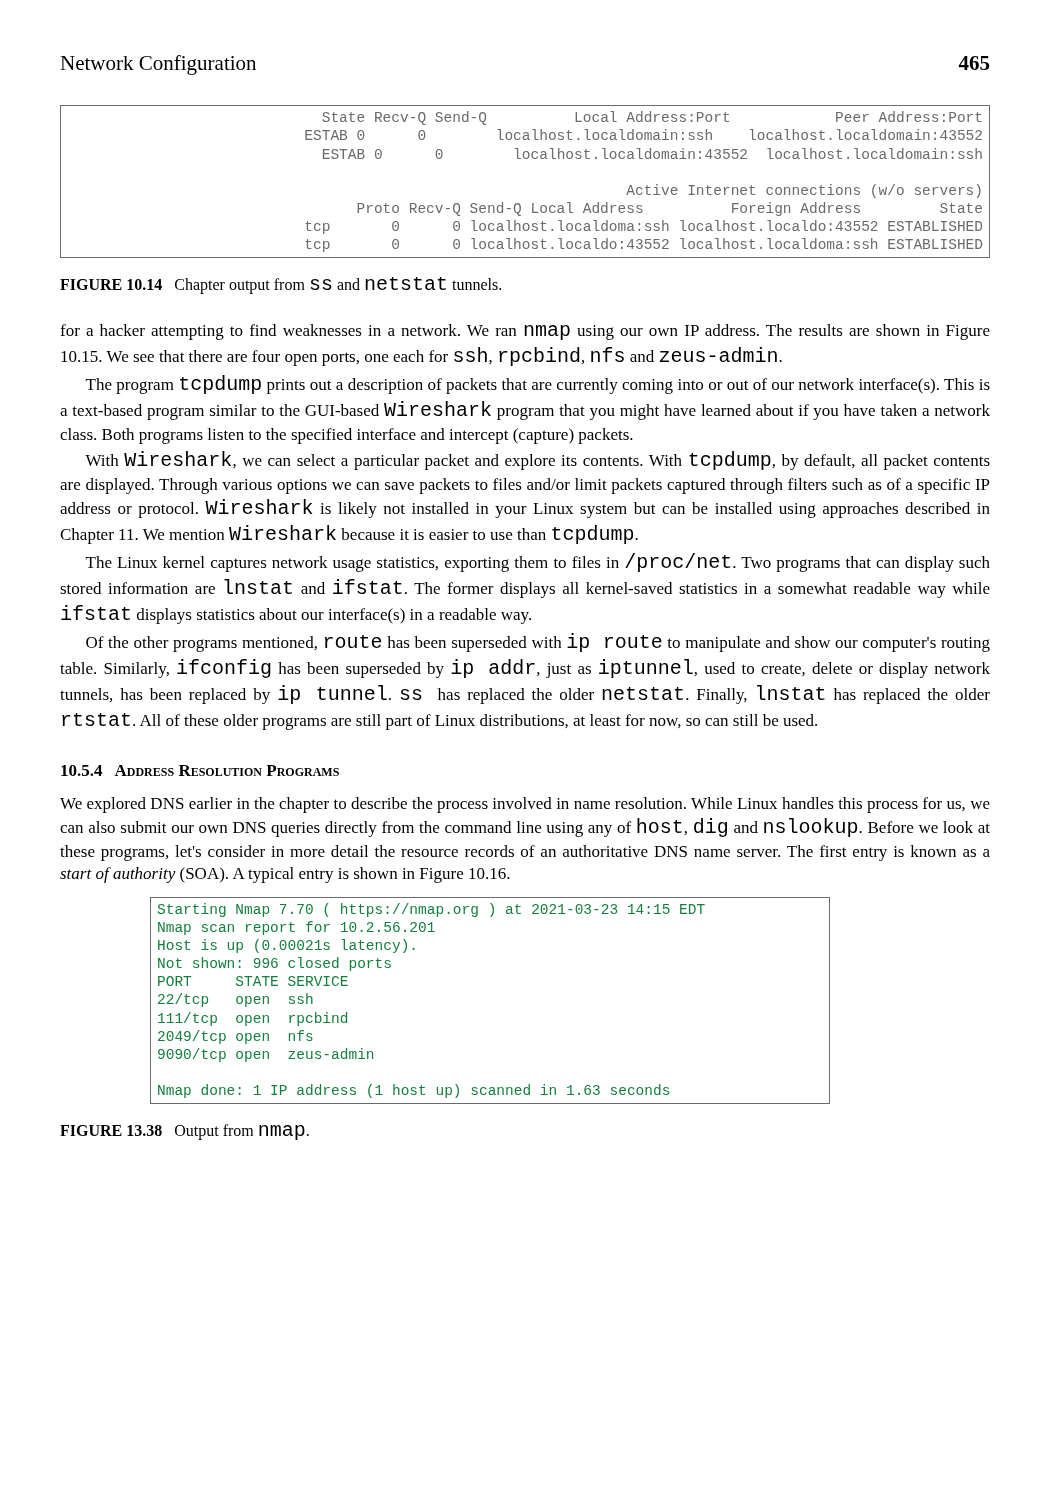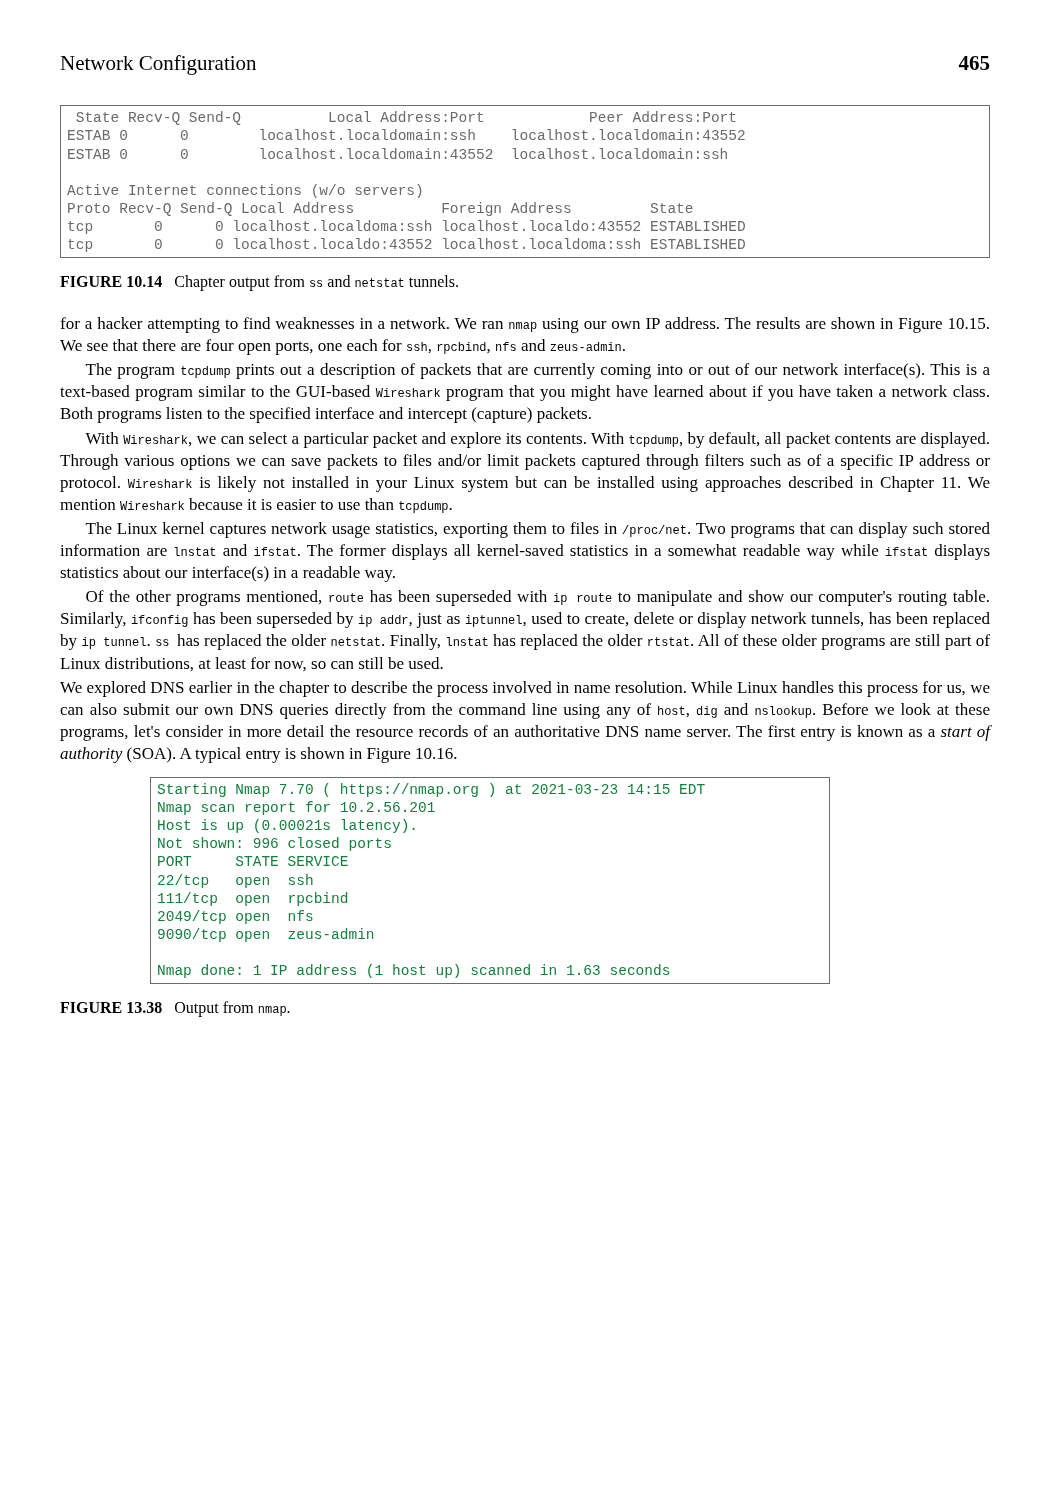--- a/index.html
+++ b/index.html
@@ -25,20 +25,21 @@
     font-family: "Courier New", Courier, monospace;
     font-size: 14.5px;
     line-height: 1.25;
     color: #6a6a6a;
     white-space: pre;
     margin-bottom: 14px;
     overflow: hidden;
   }
   .terminal-box.wide {
     margin-left: 0;
+    text-align: right;
   }
   .terminal-box.nmap {
     margin-left: 90px;
     margin-right: 160px;
     margin-top: 12px;
     margin-bottom: 14px;
     color: #15803d;
   }
   .fig-caption {
     font-size: 16px;
@@ -49,21 +50,21 @@
   }
   .body-text p {
     margin: 0 0 2px 0;
     text-align: justify;
   }
   .body-text p.indent {
     text-indent: 1.5em;
   }
   .mono {
     font-family: "Courier New", Courier, monospace;
-    font-size: 12px;
+    font-size: 20px;
   }
   .section-head {
     font-weight: bold;
     font-size: 17px;
     margin-top: 26px;
     margin-bottom: 10px;
   }
   .section-head .num {
     margin-right: 12px;
   }
@@ -98,20 +99,23 @@
 <p><span>for a hacker attempting to find weaknesses in a network. We ran </span><span class="mono">nmap</span><span> using our own IP address. The results are shown in Figure 10.15. We see that there are four open ports, one each for </span><span class="mono">ssh</span><span>, </span><span class="mono">rpcbind</span><span>, </span><span class="mono">nfs</span><span> and </span><span class="mono">zeus-admin</span><span>.</span></p>
 
 <p class="indent"><span>The program </span><span class="mono">tcpdump</span><span> prints out a description of packets that are currently coming into or out of our network interface(s). This is a text-based program similar to the GUI-based </span><span class="mono">Wireshark</span><span> program that you might have learned about if you have taken a network class. Both programs listen to the specified interface and intercept (capture) packets.</span></p>
 
 <p class="indent"><span>With </span><span class="mono">Wireshark</span><span>, we can select a particular packet and explore its contents. With </span><span class="mono">tcpdump</span><span>, by default, all packet contents are displayed. Through various options we can save packets to files and/or limit packets captured through filters such as of a specific IP address or protocol. </span><span class="mono">Wireshark</span><span> is likely not installed in your Linux system but can be installed using approaches described in Chapter 11. We mention </span><span class="mono">Wireshark</span><span> because it is easier to use than </span><span class="mono">tcpdump</span><span>.</span></p>
 
 <p class="indent"><span>The Linux kernel captures network usage statistics, exporting them to files in </span><span class="mono">/proc/net</span><span>. Two programs that can display such stored information are </span><span class="mono">lnstat</span><span> and </span><span class="mono">ifstat</span><span>. The former displays all kernel-saved statistics in a somewhat readable way while </span><span class="mono">ifstat</span><span> displays statistics about our interface(s) in a readable way.</span></p>
 
 <p class="indent"><span>Of the other programs mentioned, </span><span class="mono">route</span><span> has been superseded with </span><span class="mono">ip  route</span><span> to manipulate and show our computer's routing table. Similarly, </span><span class="mono">ifconfig</span><span> has been superseded by </span><span class="mono">ip  addr</span><span>, just as </span><span class="mono">iptunnel</span><span>, used to create, delete or display network tunnels, has been replaced by </span><span class="mono">ip tunnel</span><span>. </span><span class="mono">ss </span><span> has replaced the older </span><span class="mono">netstat</span><span>. Finally, </span><span class="mono">lnstat</span><span> has replaced the older </span><span class="mono">rtstat</span><span>. All of these older programs are still part of Linux distributions, at least for now, so can still be used.</span></p>
 
+<div class="section-head">
+  <span class="num">10.5.4</span><span class="title">Address Resolution Programs</span>
+</div>
 
 <p><span>We explored DNS earlier in the chapter to describe the process involved in name resolution. While Linux handles this process for us, we can also submit our own DNS queries directly from the command line using any of </span><span class="mono">host</span><span>, </span><span class="mono">dig</span><span> and </span><span class="mono">nslookup</span><span>. Before we look at these programs, let's consider in more detail the resource records of an authoritative DNS name server. The first entry is known as a </span><em class="italic">start of authority</em><span> (SOA). A typical entry is shown in Figure 10.16.</span></p>
 
 </div>
 
 <div class="terminal-box nmap">Starting Nmap 7.70 ( https://nmap.org ) at 2021-03-23 14:15 EDT
 Nmap scan report for 10.2.56.201
 Host is up (0.00021s latency).
 Not shown: 996 closed ports
 PORT     STATE SERVICE

